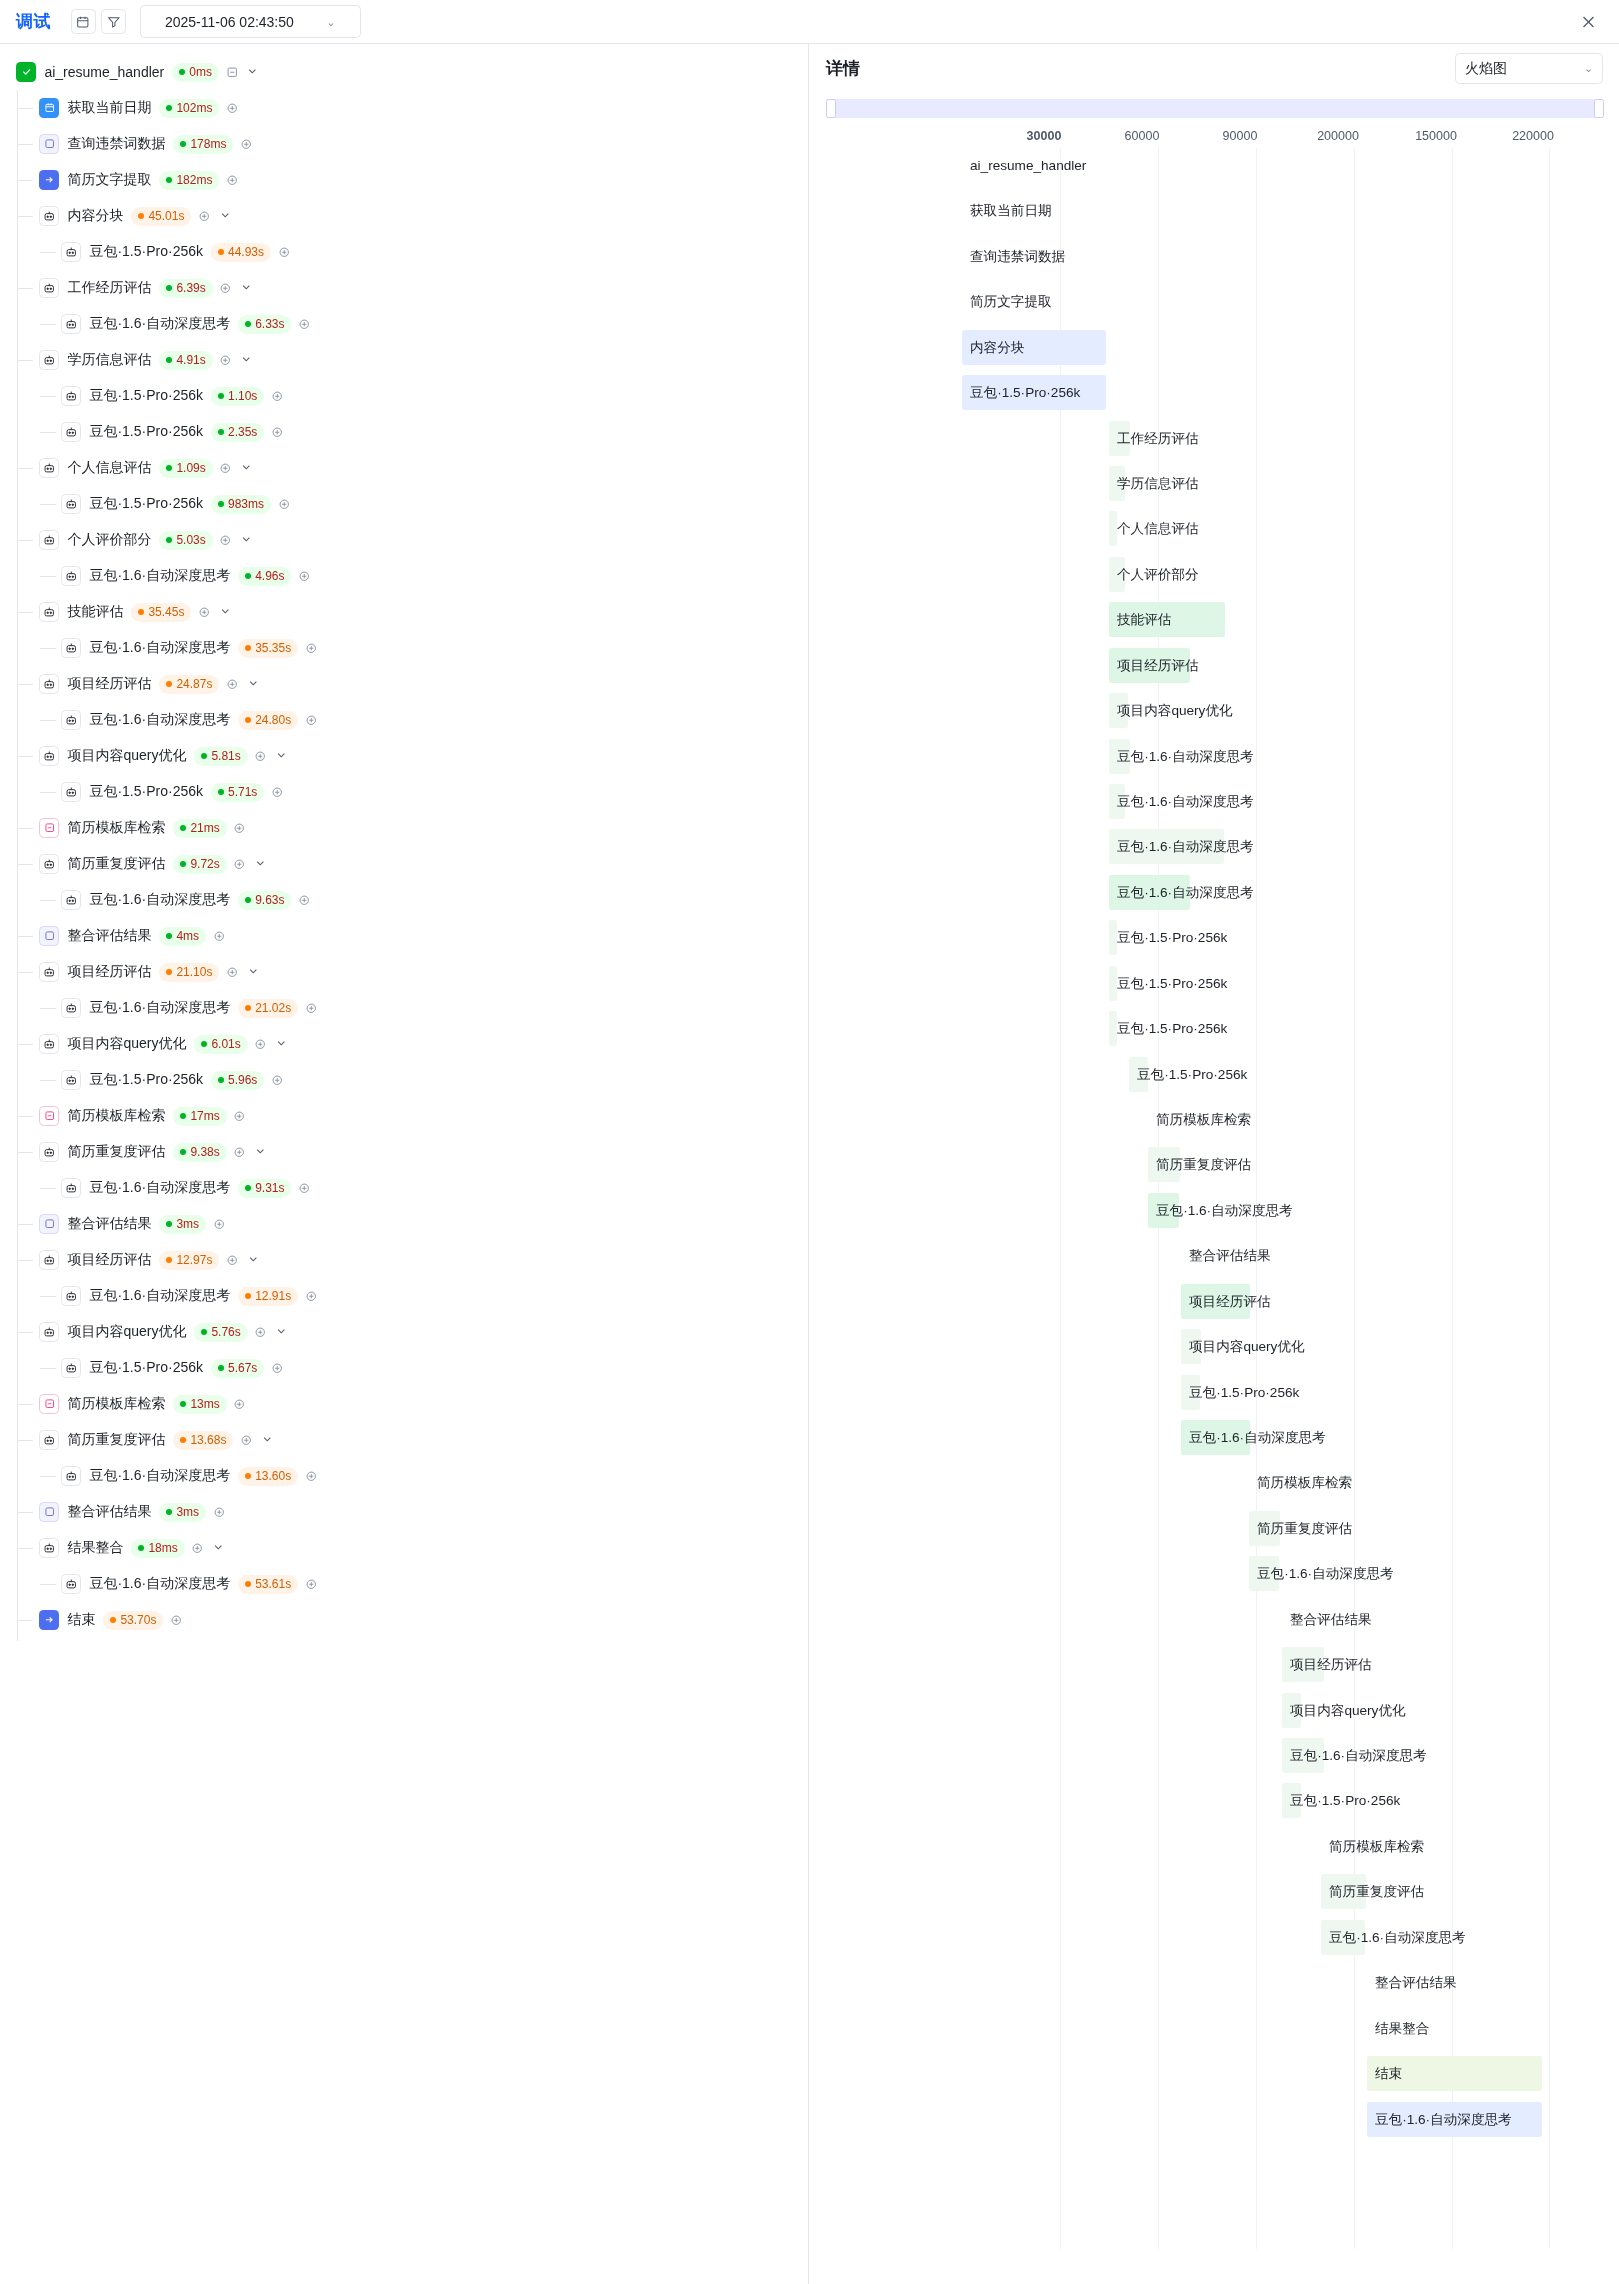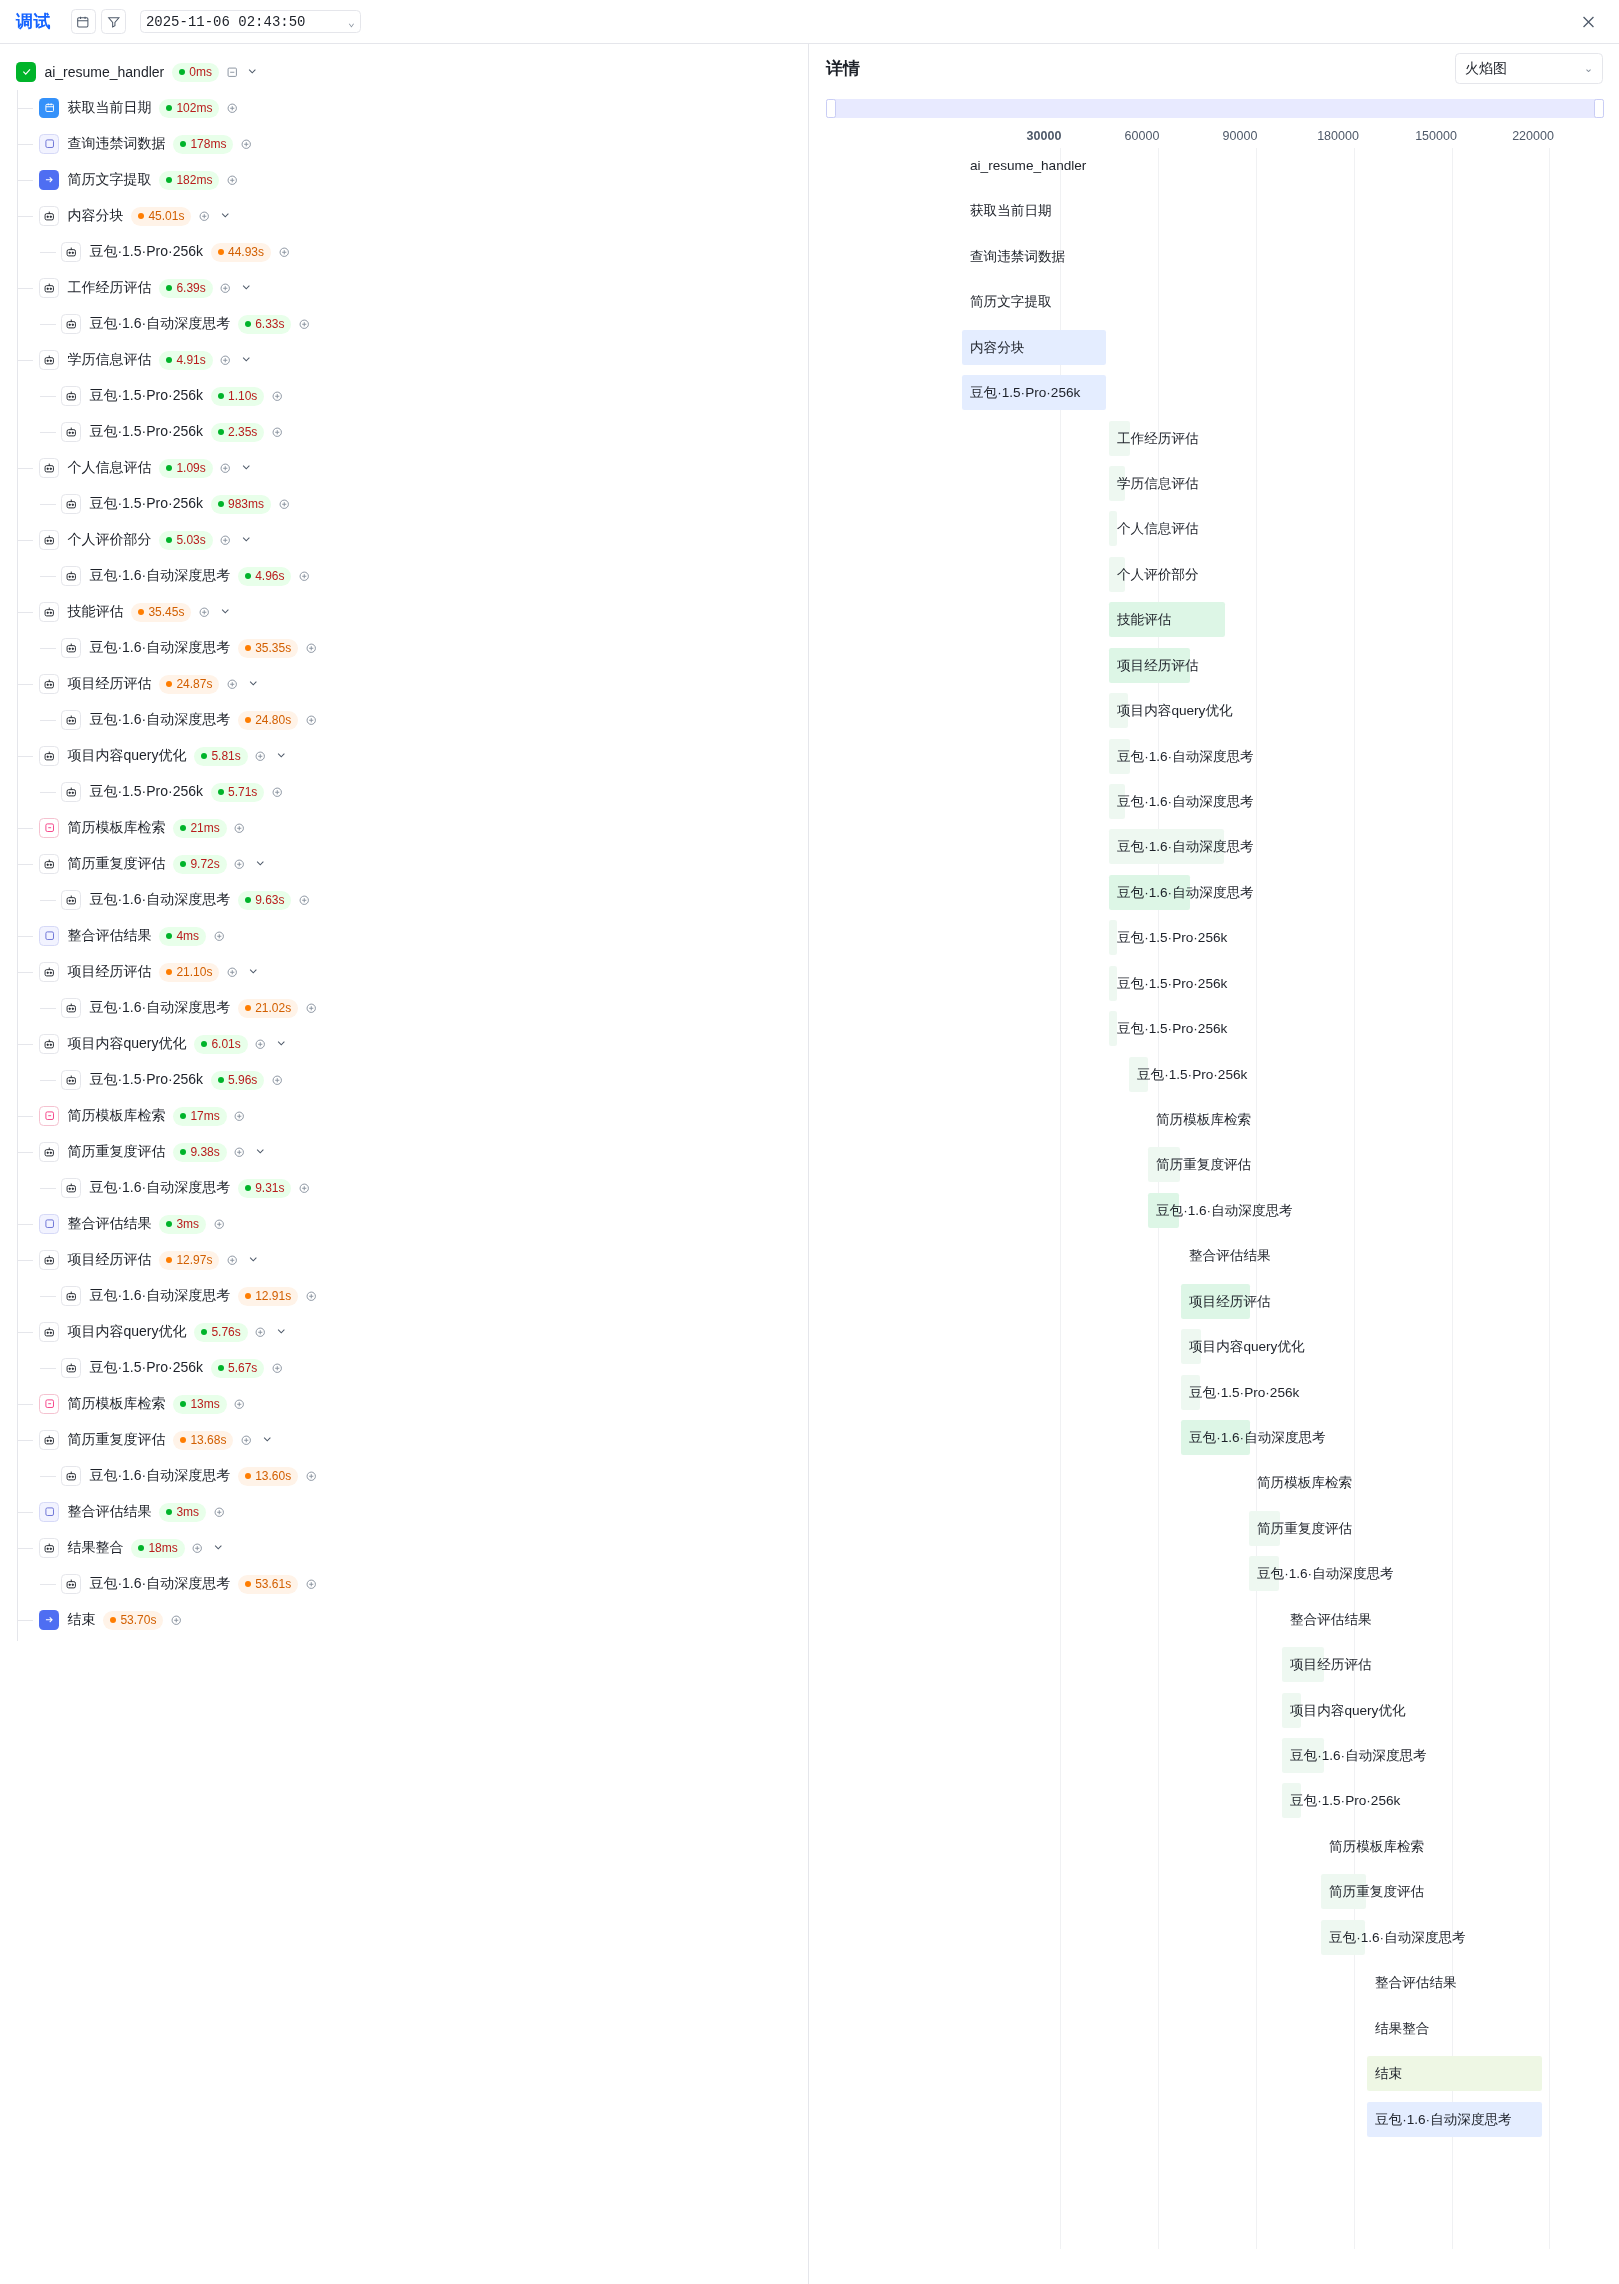--- a/index.html
+++ b/index.html
@@ -21,23 +21,23 @@
     color: #1664ff; font-size: 17px; font-weight: 700; margin-right: 19.3px;
     letter-spacing: 0.6px;
   }
   .toolbtn {
     width: 25px; height: 25px; border: 0.6px solid #e5e6eb; background: #fff;
     border-radius: 4.5px; display: flex; align-items: center; justify-content: center;
     margin-right: 5.7px;
   }
   .toolbtn svg { display: block; }
   .datebox {
-    height: 23px; min-width: 221px; border: 0.6px solid #e5e6eb; border-radius: 4.5px;
+    height: 33px; min-width: 221px; border: 0.6px solid #e5e6eb; border-radius: 4.5px;
     display: flex; align-items: center; justify-content: space-between;
-    padding: 0 5px; font-size: 14px; color: #1d2129; margin-left: 8px; font-family: Liberation Mono, monospace;
+    padding: 0 24px; font-size: 14px; color: #1d2129; margin-left: 8px;
   }
   .datebox .caret { color: #86909c; font-size: 11.4px; }
   .closebtn {
     position: absolute; right: 19.3px; top: 50%; transform: translateY(-50%);
     width: 25px; height: 25px; display: flex; align-items: center; justify-content: center;
     color: #4e5969;
   }
 
   
   .left-panel {
@@ -1046,21 +1046,21 @@
     <div class="slider">
       <div class="handle l"></div>
       <div class="handle r"></div>
     </div>
   </div>
 
   <div class="axis" id="axis">
       <span style="left:234px;font-weight:bold;">30000</span>
       <span style="left:332px;">60000</span>
       <span style="left:430px;">90000</span>
-      <span style="left:528px;">180000</span>
+      <span style="left:528px;">200000</span>
       <span style="left:626px;">150000</span>
       <span style="left:723px;">220000</span>
     </div>
 
   <div class="flame" id="flame">
       <div class="vgrid" style="left:234px;"></div>
       <div class="vgrid" style="left:332px;"></div>
       <div class="vgrid" style="left:430px;"></div>
       <div class="vgrid" style="left:528px;"></div>
       <div class="vgrid" style="left:626px;"></div>

